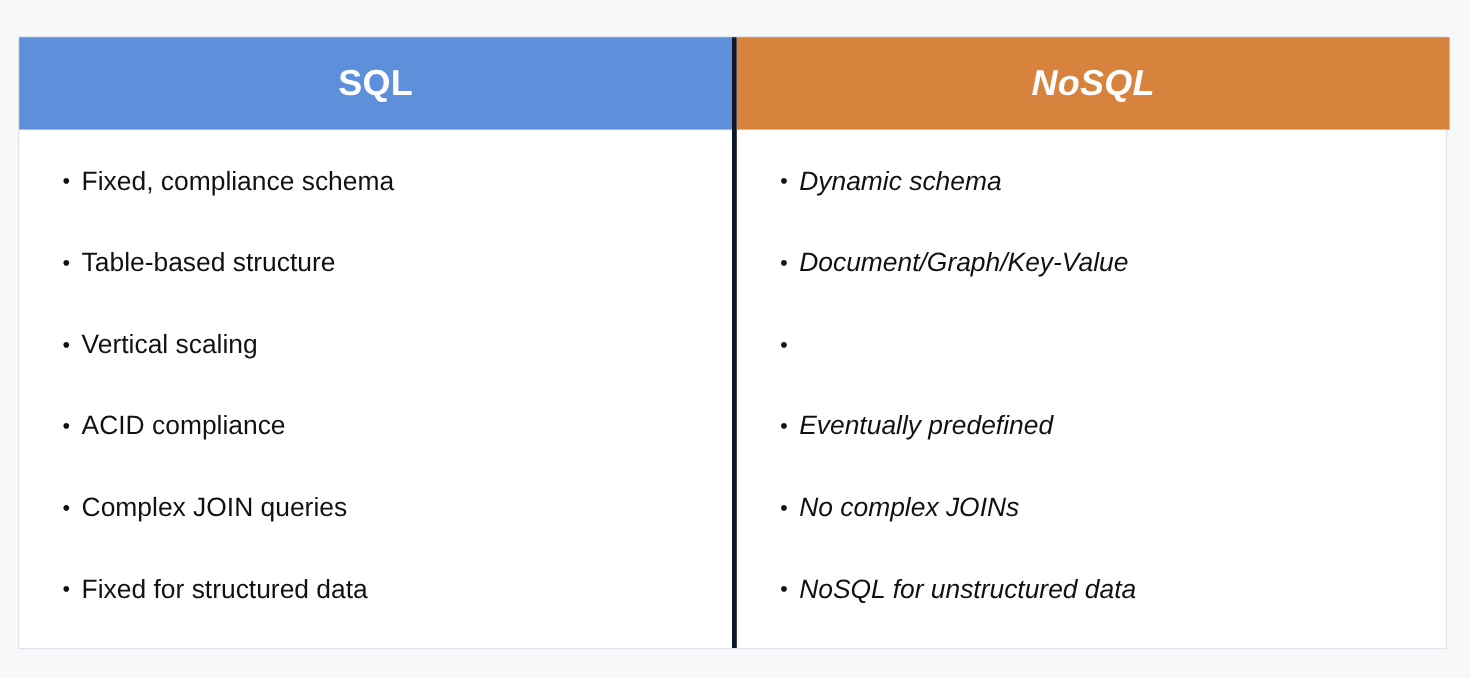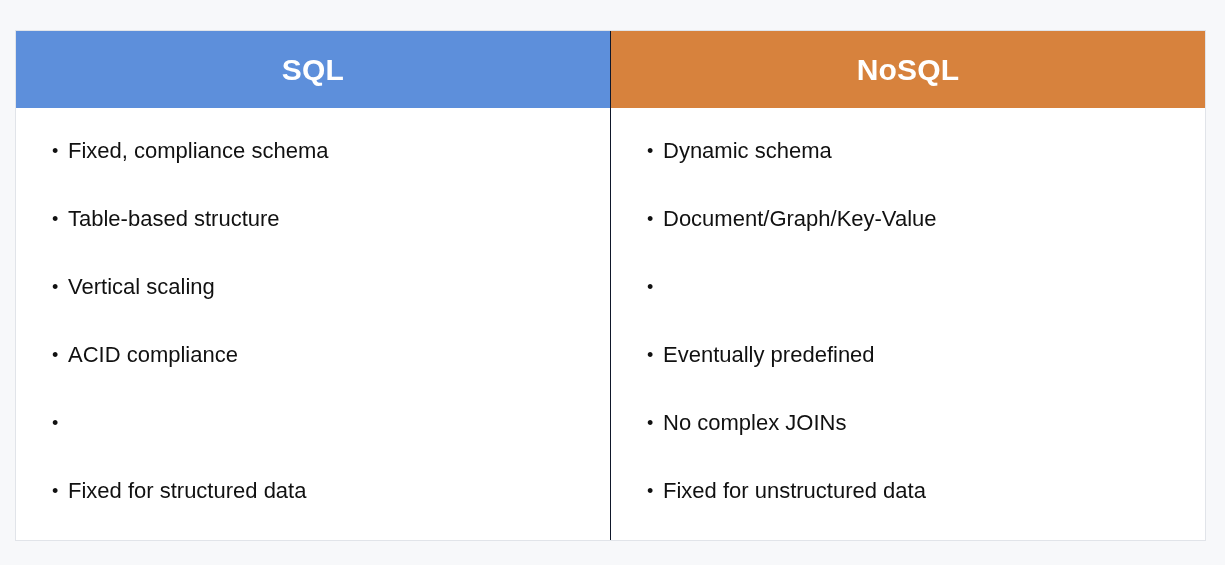--- a/index.html
+++ b/index.html
@@ -15,22 +15,22 @@
     left: 16px; top: 31px;
     width: 1189px; height: 509px;
     display: flex;
     background: #ffffff;
     box-shadow: 0 0 0 1px #e1e4e9;
   }
   .col {
     flex: 0 0 auto;
     display: flex; flex-direction: column;
   }
-  .col.left { width: 594px; border-right: 1px solid #0f172a; }
-  .col.right { width: 594px; }
+  .col.left { width: 594px; border-right: 4px solid #0f172a; }
+  .col.right { width: 594px; font-style: italic; }
   .head {
     height: 85px;
     display: flex; align-items: center; justify-content: center;
     color: #ffffff;
     font-weight: bold;
     font-size: 30px;
     letter-spacing: 0.2px;
   }
   .list {
     list-style: none; margin: 0; padding: 24px 0 0 36px;
@@ -63,20 +63,21 @@
       <li class="item">
           <span class="bullet">•</span>
           <span>Vertical scaling</span>
         </li>
       <li class="item">
           <span class="bullet">•</span>
           <span>ACID compliance</span>
         </li>
       <li class="item">
           <span class="bullet">•</span>
+          <span>Complex JOIN queries</span>
         </li>
       <li class="item">
           <span class="bullet">•</span>
           <span>Fixed for structured data</span>
         </li>
     </ul>
   </div>
   <div class="col right">
     <div class="head" style="background:#d7823d">NoSQL</div>
     <ul class="list">
@@ -94,17 +95,17 @@
       <li class="item">
           <span class="bullet">•</span>
           <span>Eventually predefined</span>
         </li>
       <li class="item">
           <span class="bullet">•</span>
           <span>No complex JOINs</span>
         </li>
       <li class="item">
           <span class="bullet">•</span>
-          <span>Fixed for unstructured data</span>
+          <span>NoSQL for unstructured data</span>
         </li>
     </ul>
   </div>
 </div>
 
 </body></html>

